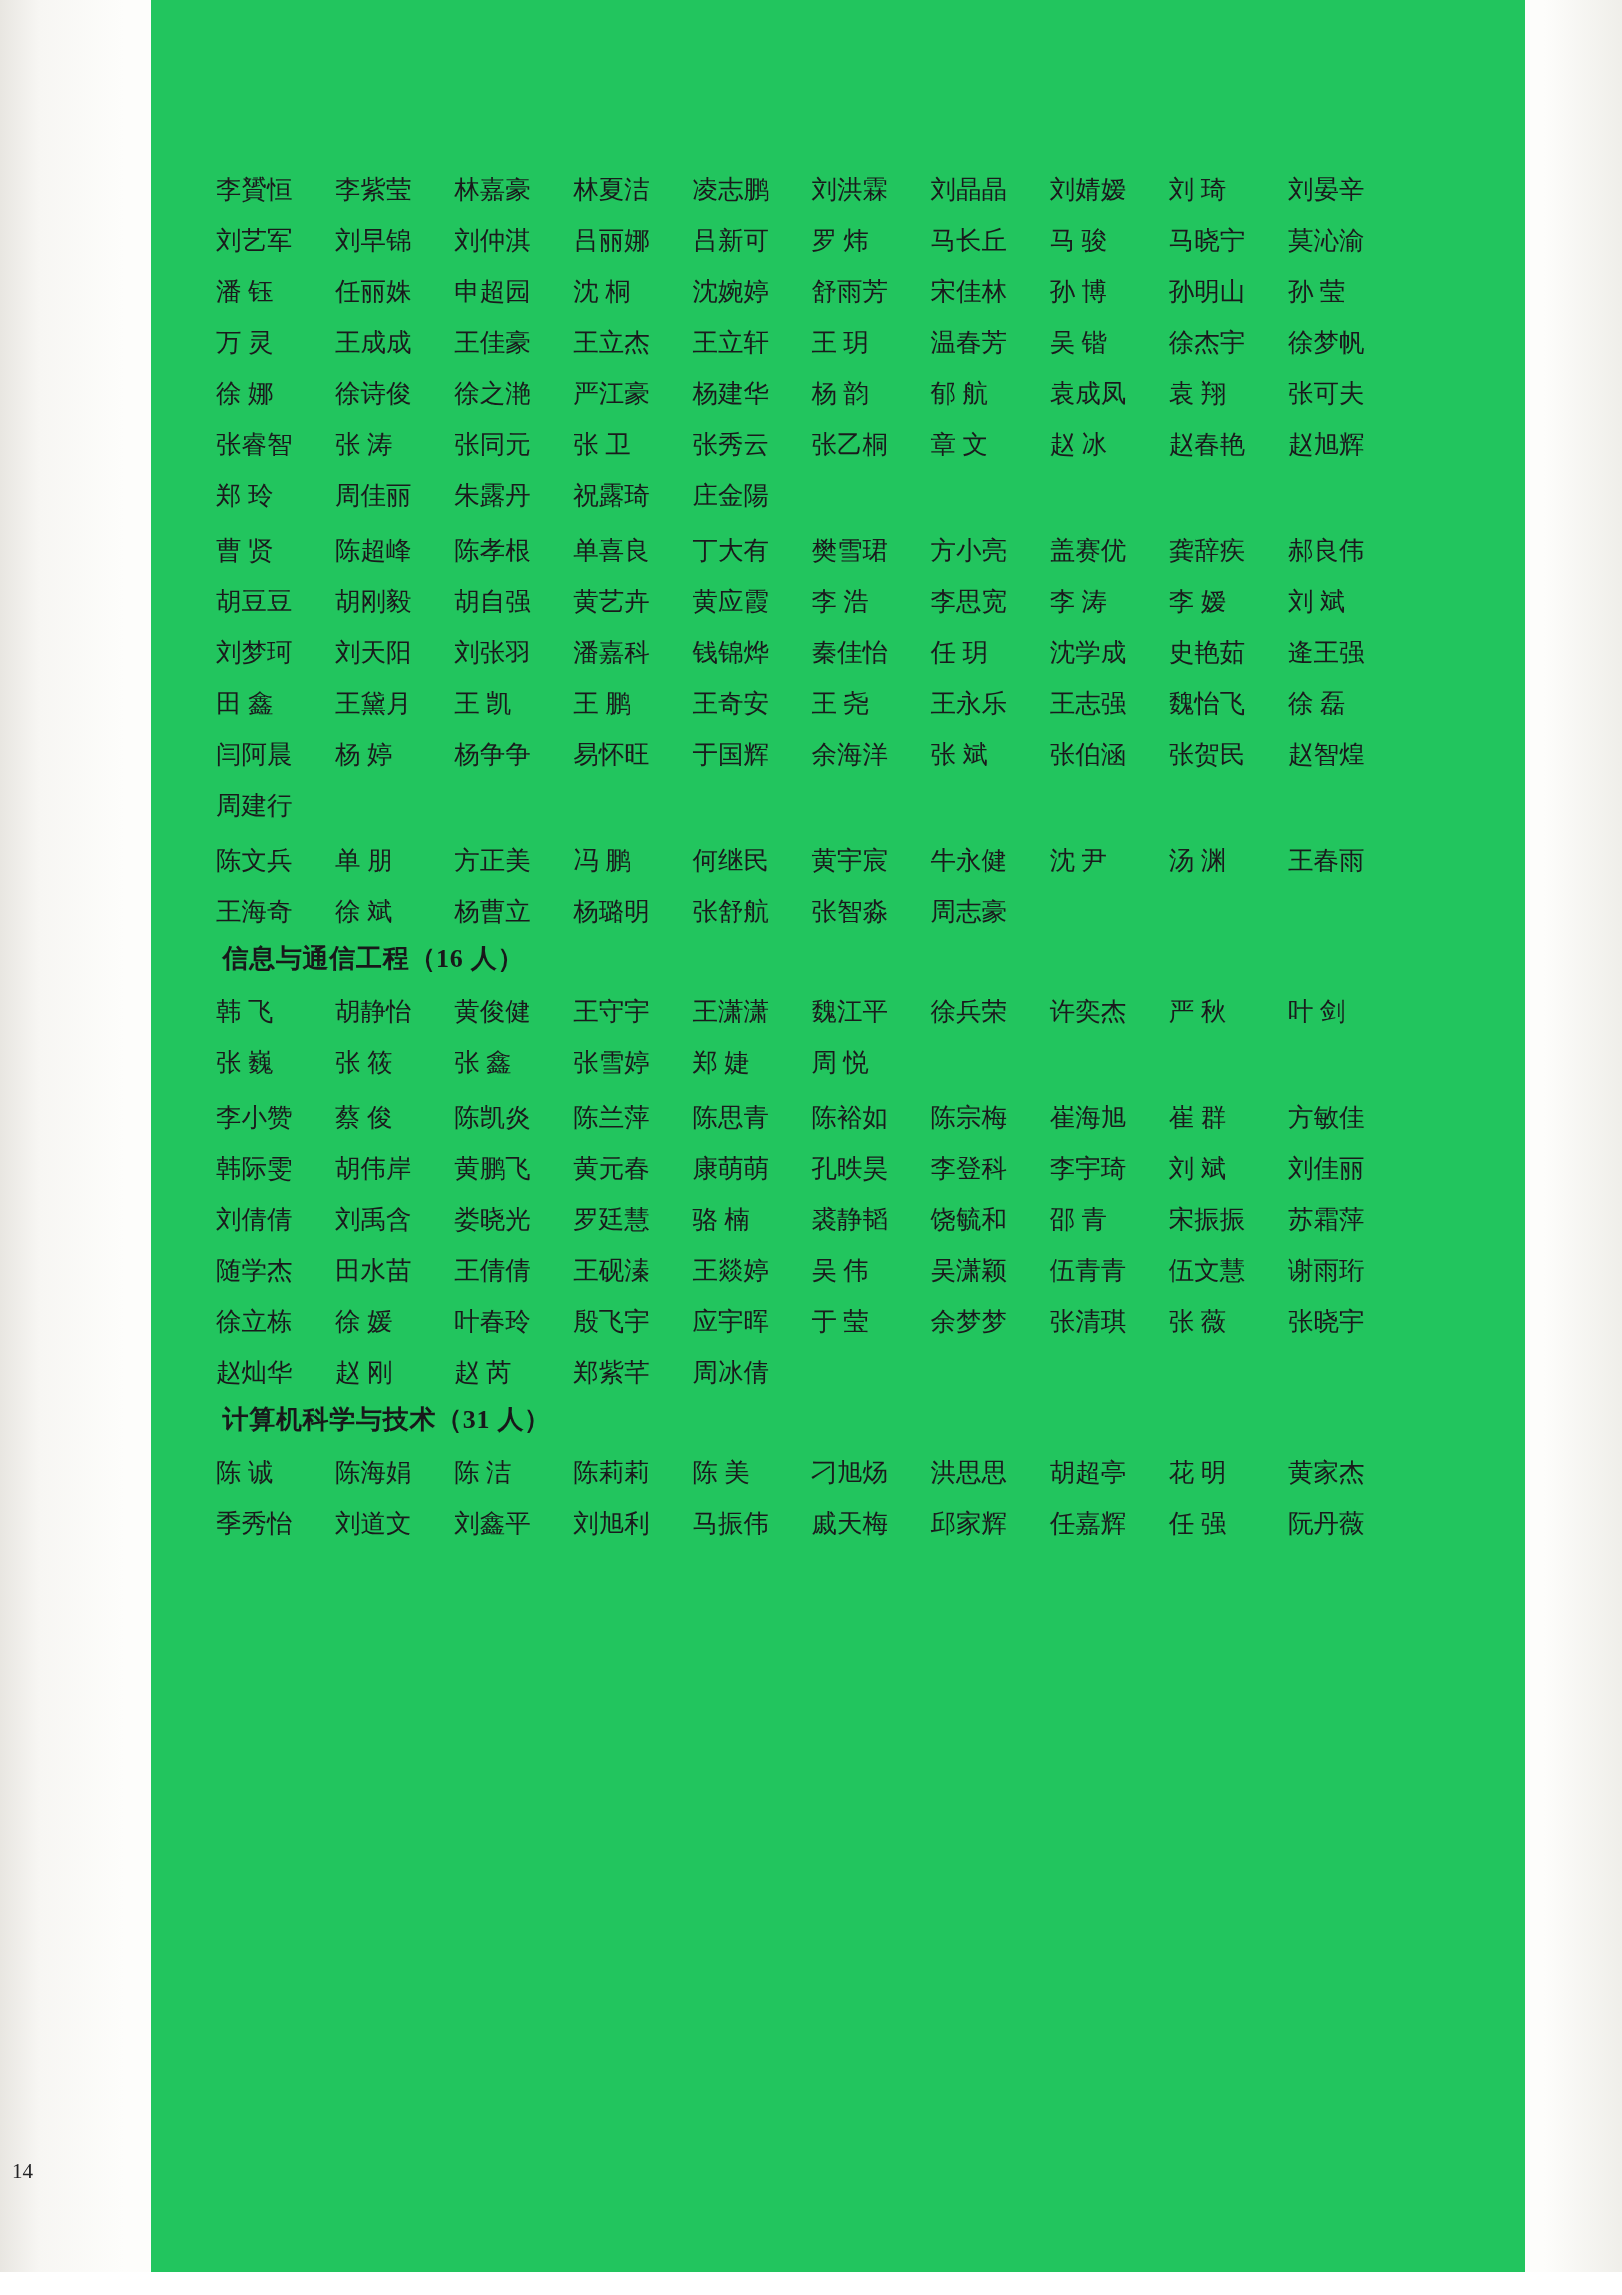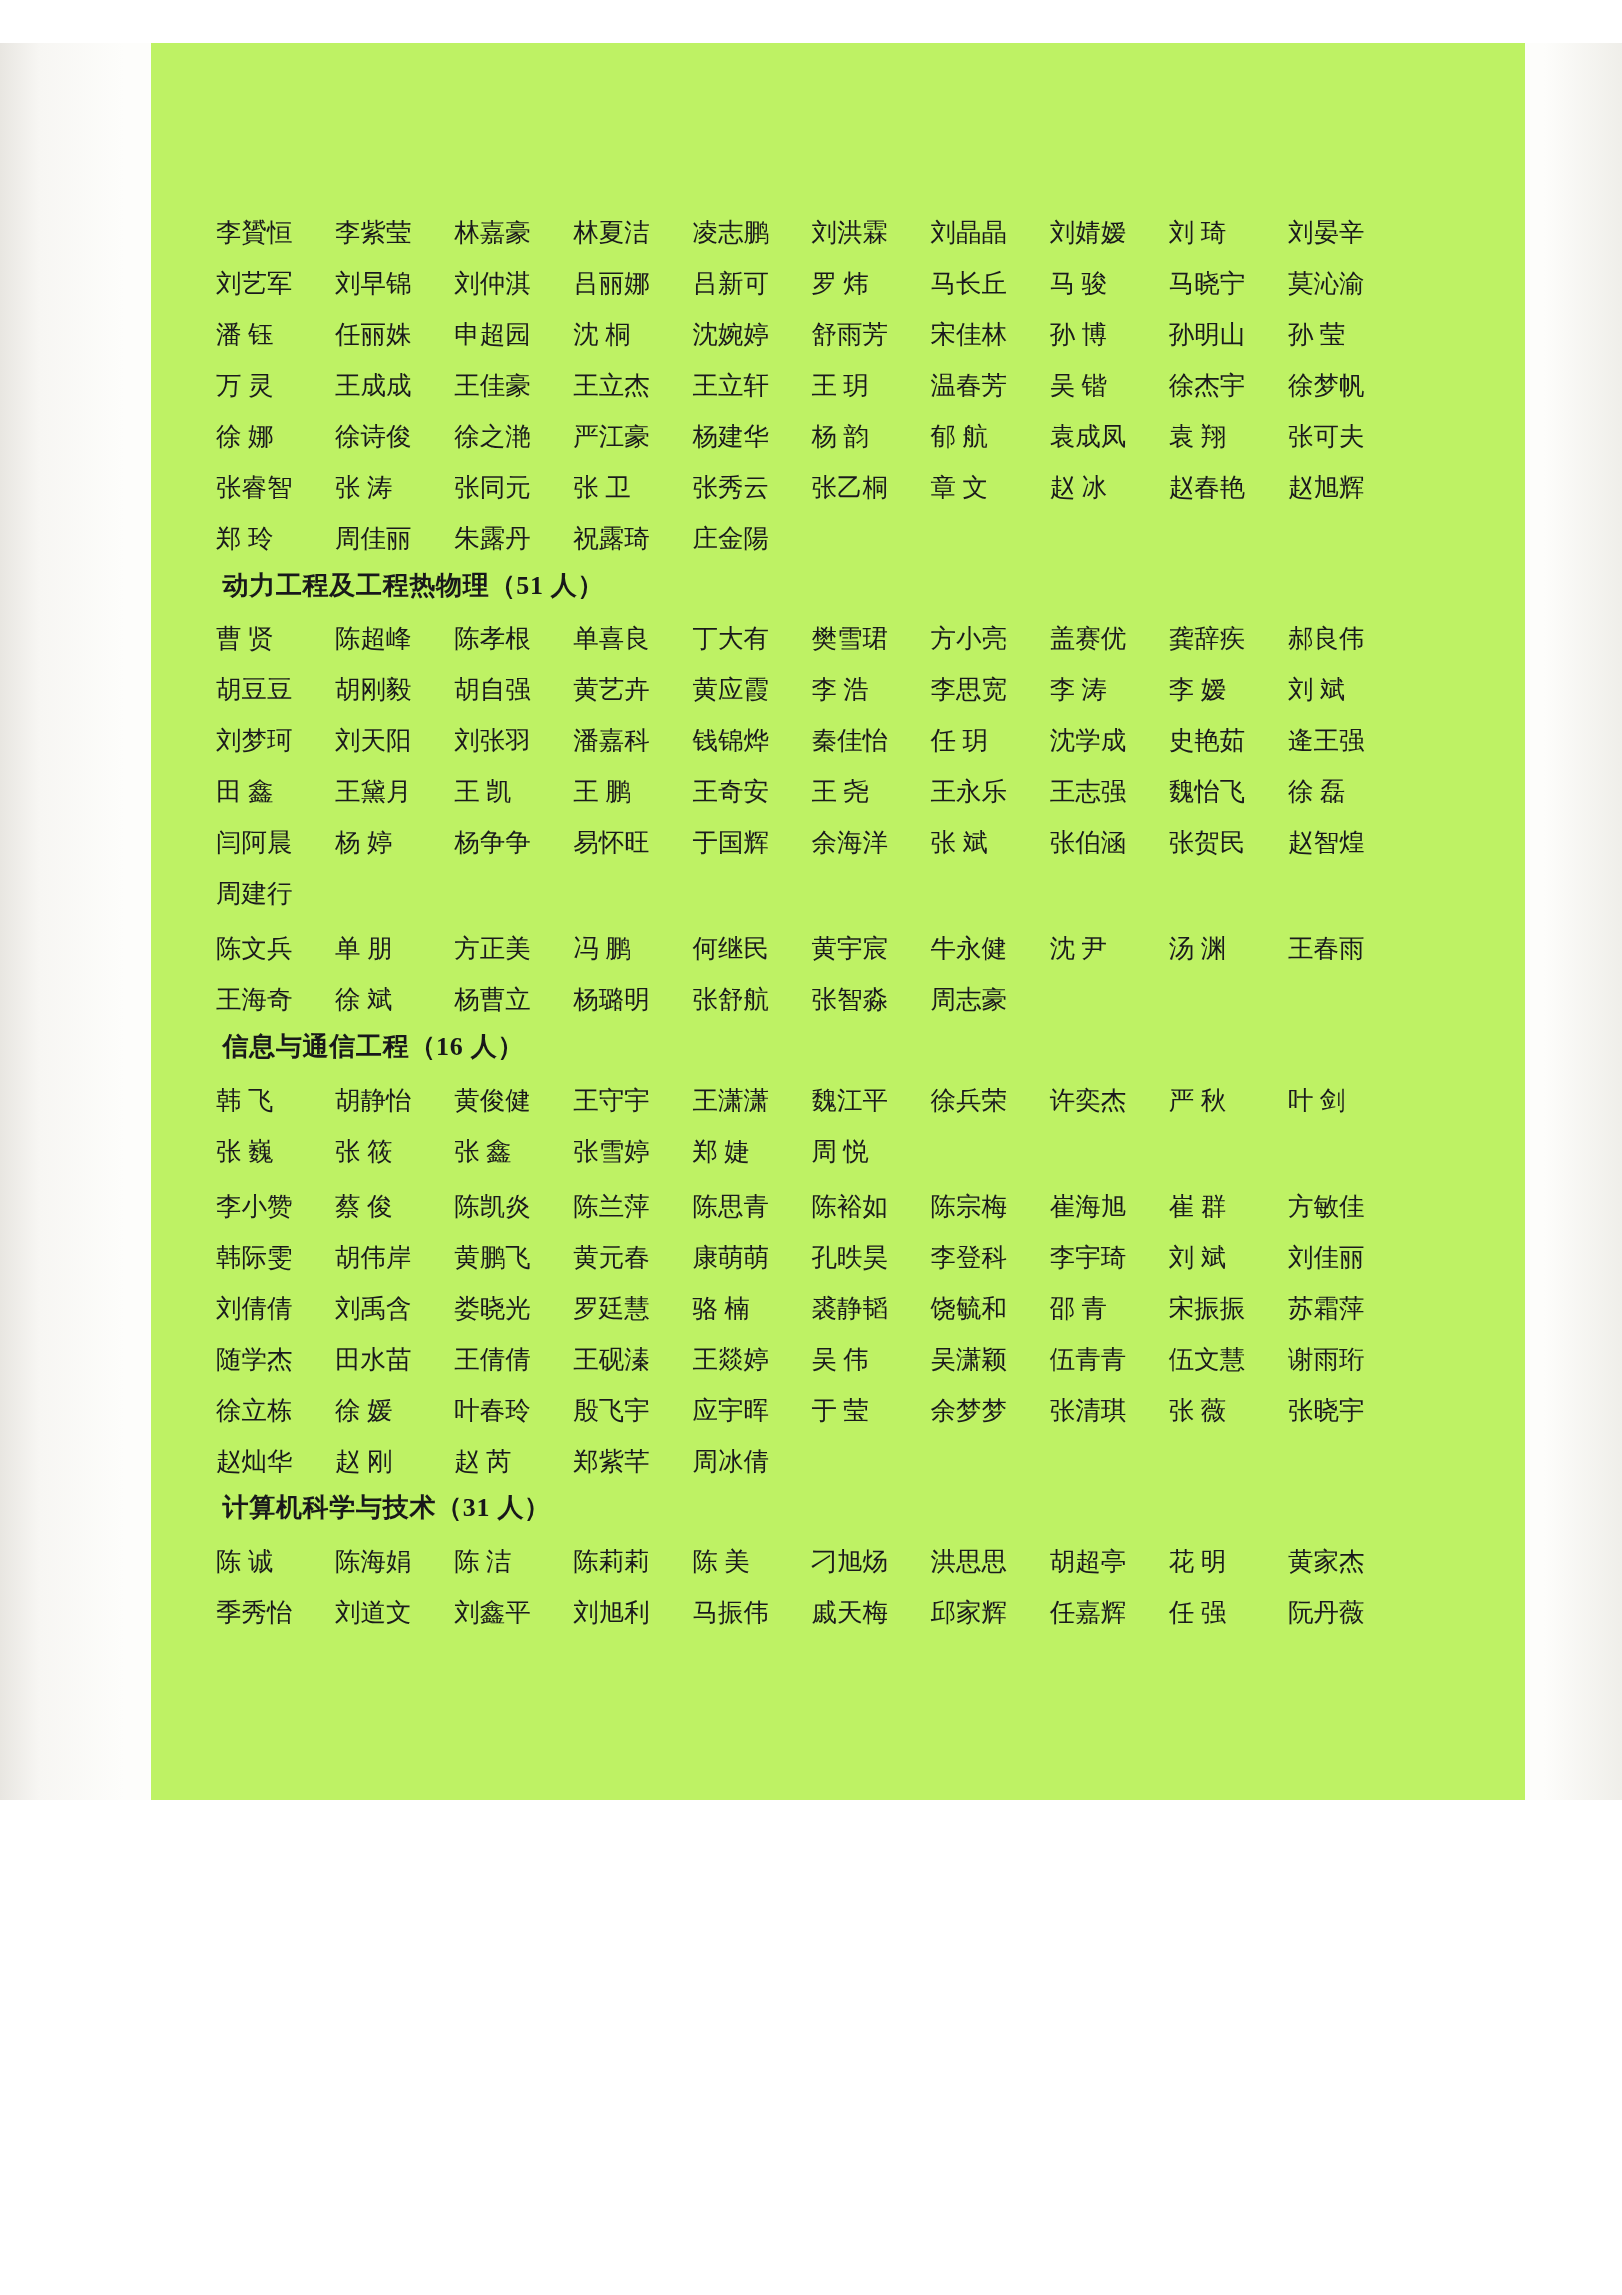--- a/index.html
+++ b/index.html
@@ -5,26 +5,25 @@
   html, body {
     margin: 0;
     padding: 0;
     background: #ffffff;
   }
   body {
     font-family: "Liberation Serif", "DejaVu Serif", serif;
   }
   .page {
     width: 1623px;
-    height: 1757px;
+    height: 2272px;
     position: relative;
-    background: #bef264;
+    background: #22c55e;
     box-sizing: border-box;
     overflow: hidden;
-    margin-top: 43px;
   }
   
   .page::before {
     content: "";
     position: absolute;
     left: 0; top: 0; bottom: 0;
     width: 151px;
     background: linear-gradient(to right, #e8e6e1 0px, #f7f6f3 39px, #fdfdfb 124px);
     pointer-events: none;
   }
@@ -153,21 +152,20 @@
           <div class="name">郑 玲</div>
           <div class="name">周佳丽</div>
           <div class="name">朱露丹</div>
           <div class="name">祝露琦</div>
           <div class="name">庄金陽</div>
         </div>
       </div>
       <div class="block">
       </div>
       <div class="block">
-        <div class="heading">动力工程及工程热物理（51 人）</div>
         <div class="name-grid">
           <div class="name">曹 贤</div>
           <div class="name">陈超峰</div>
           <div class="name">陈孝根</div>
           <div class="name">单喜良</div>
           <div class="name">丁大有</div>
           <div class="name">樊雪珺</div>
           <div class="name">方小亮</div>
           <div class="name">盖赛优</div>
           <div class="name">龚辞疾</div>

